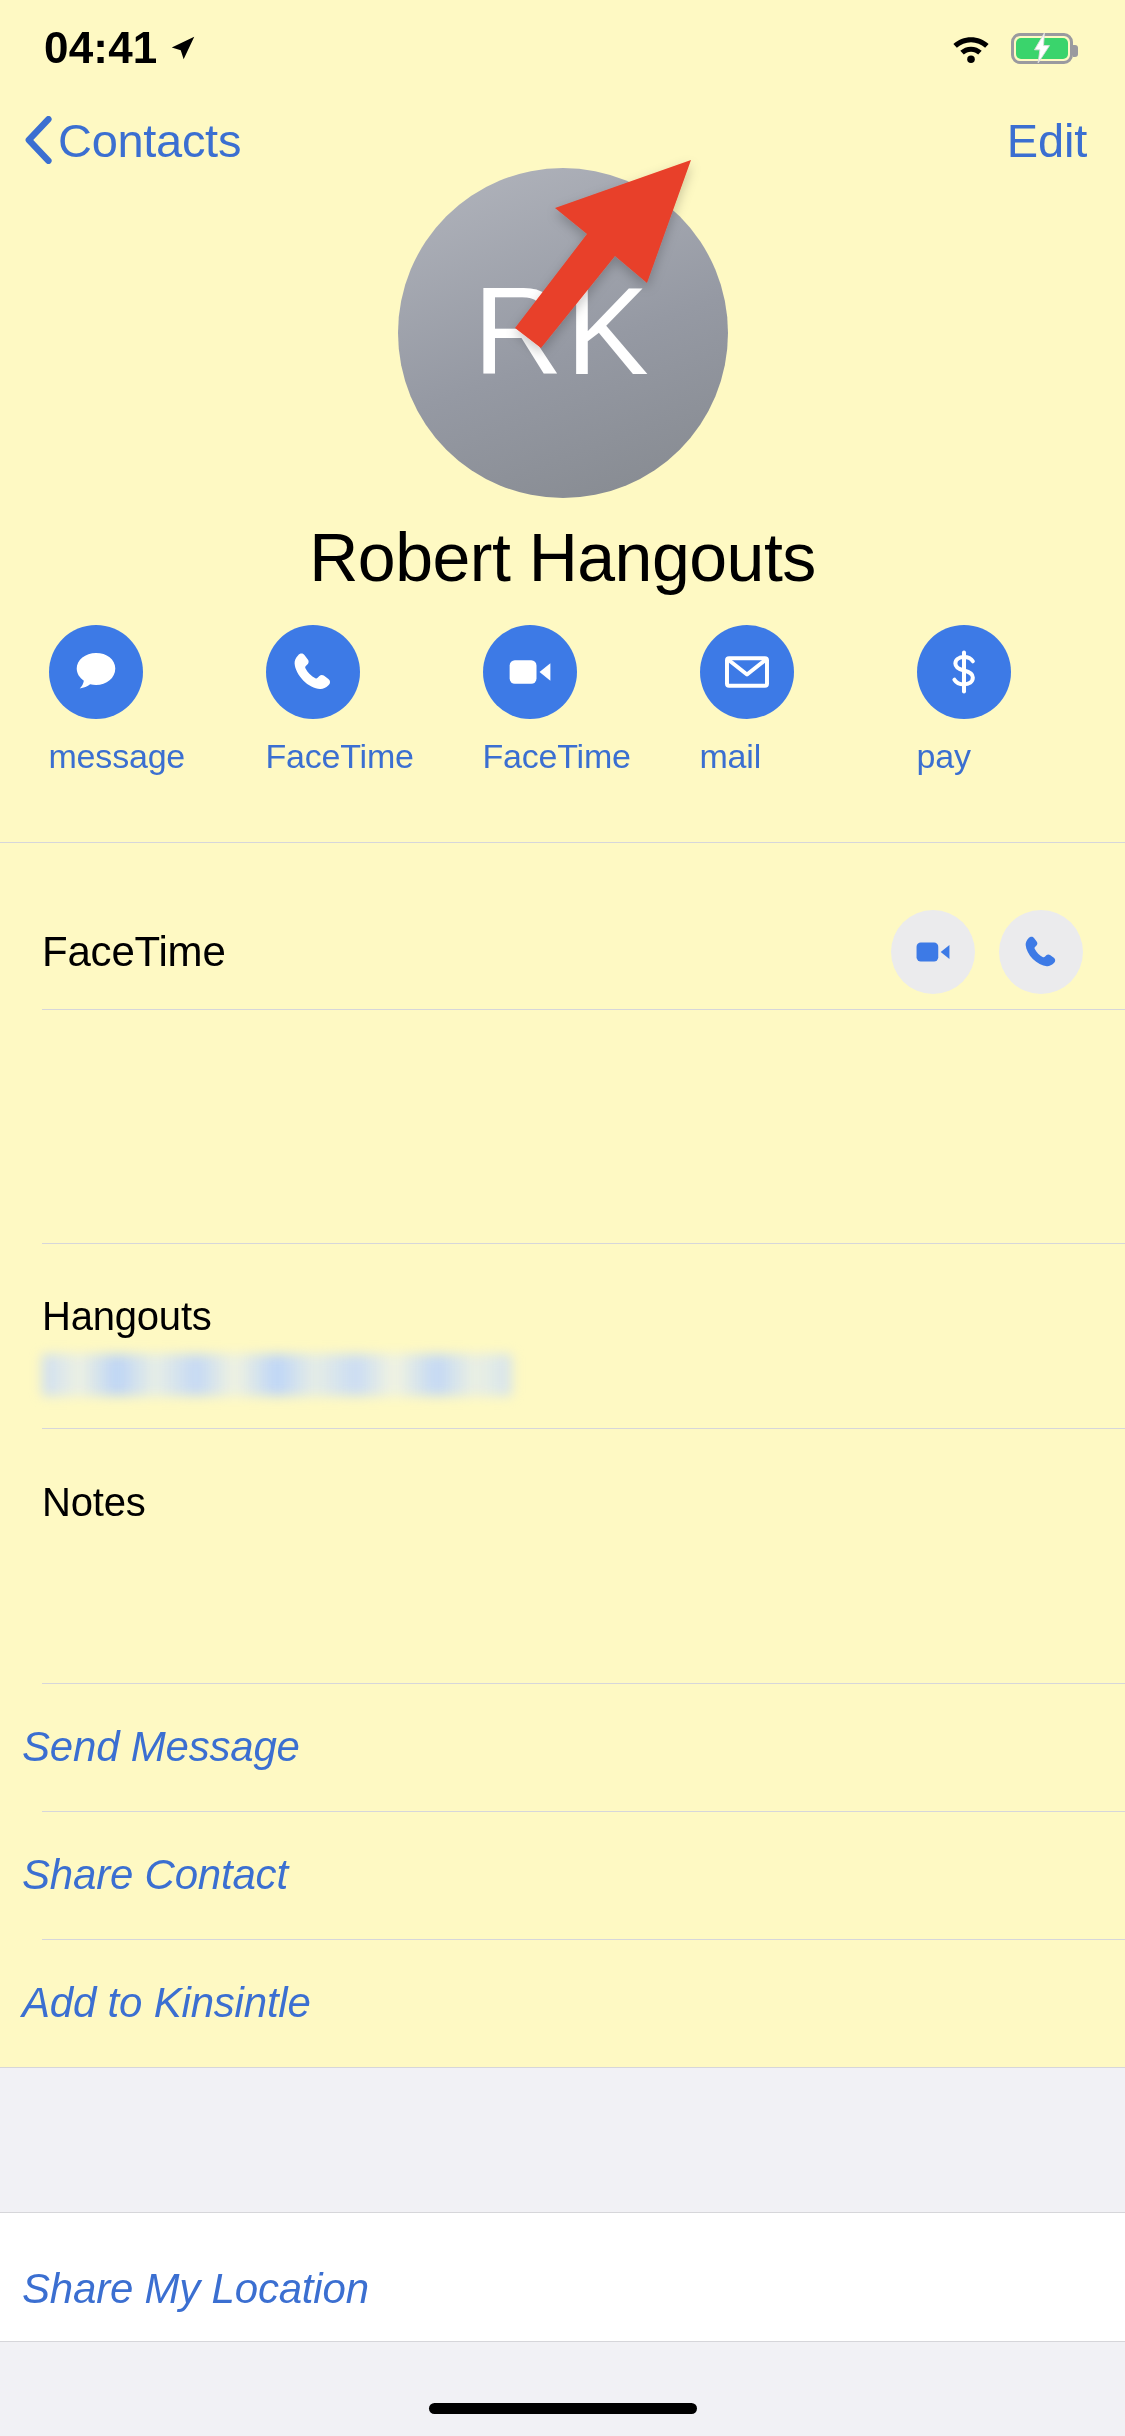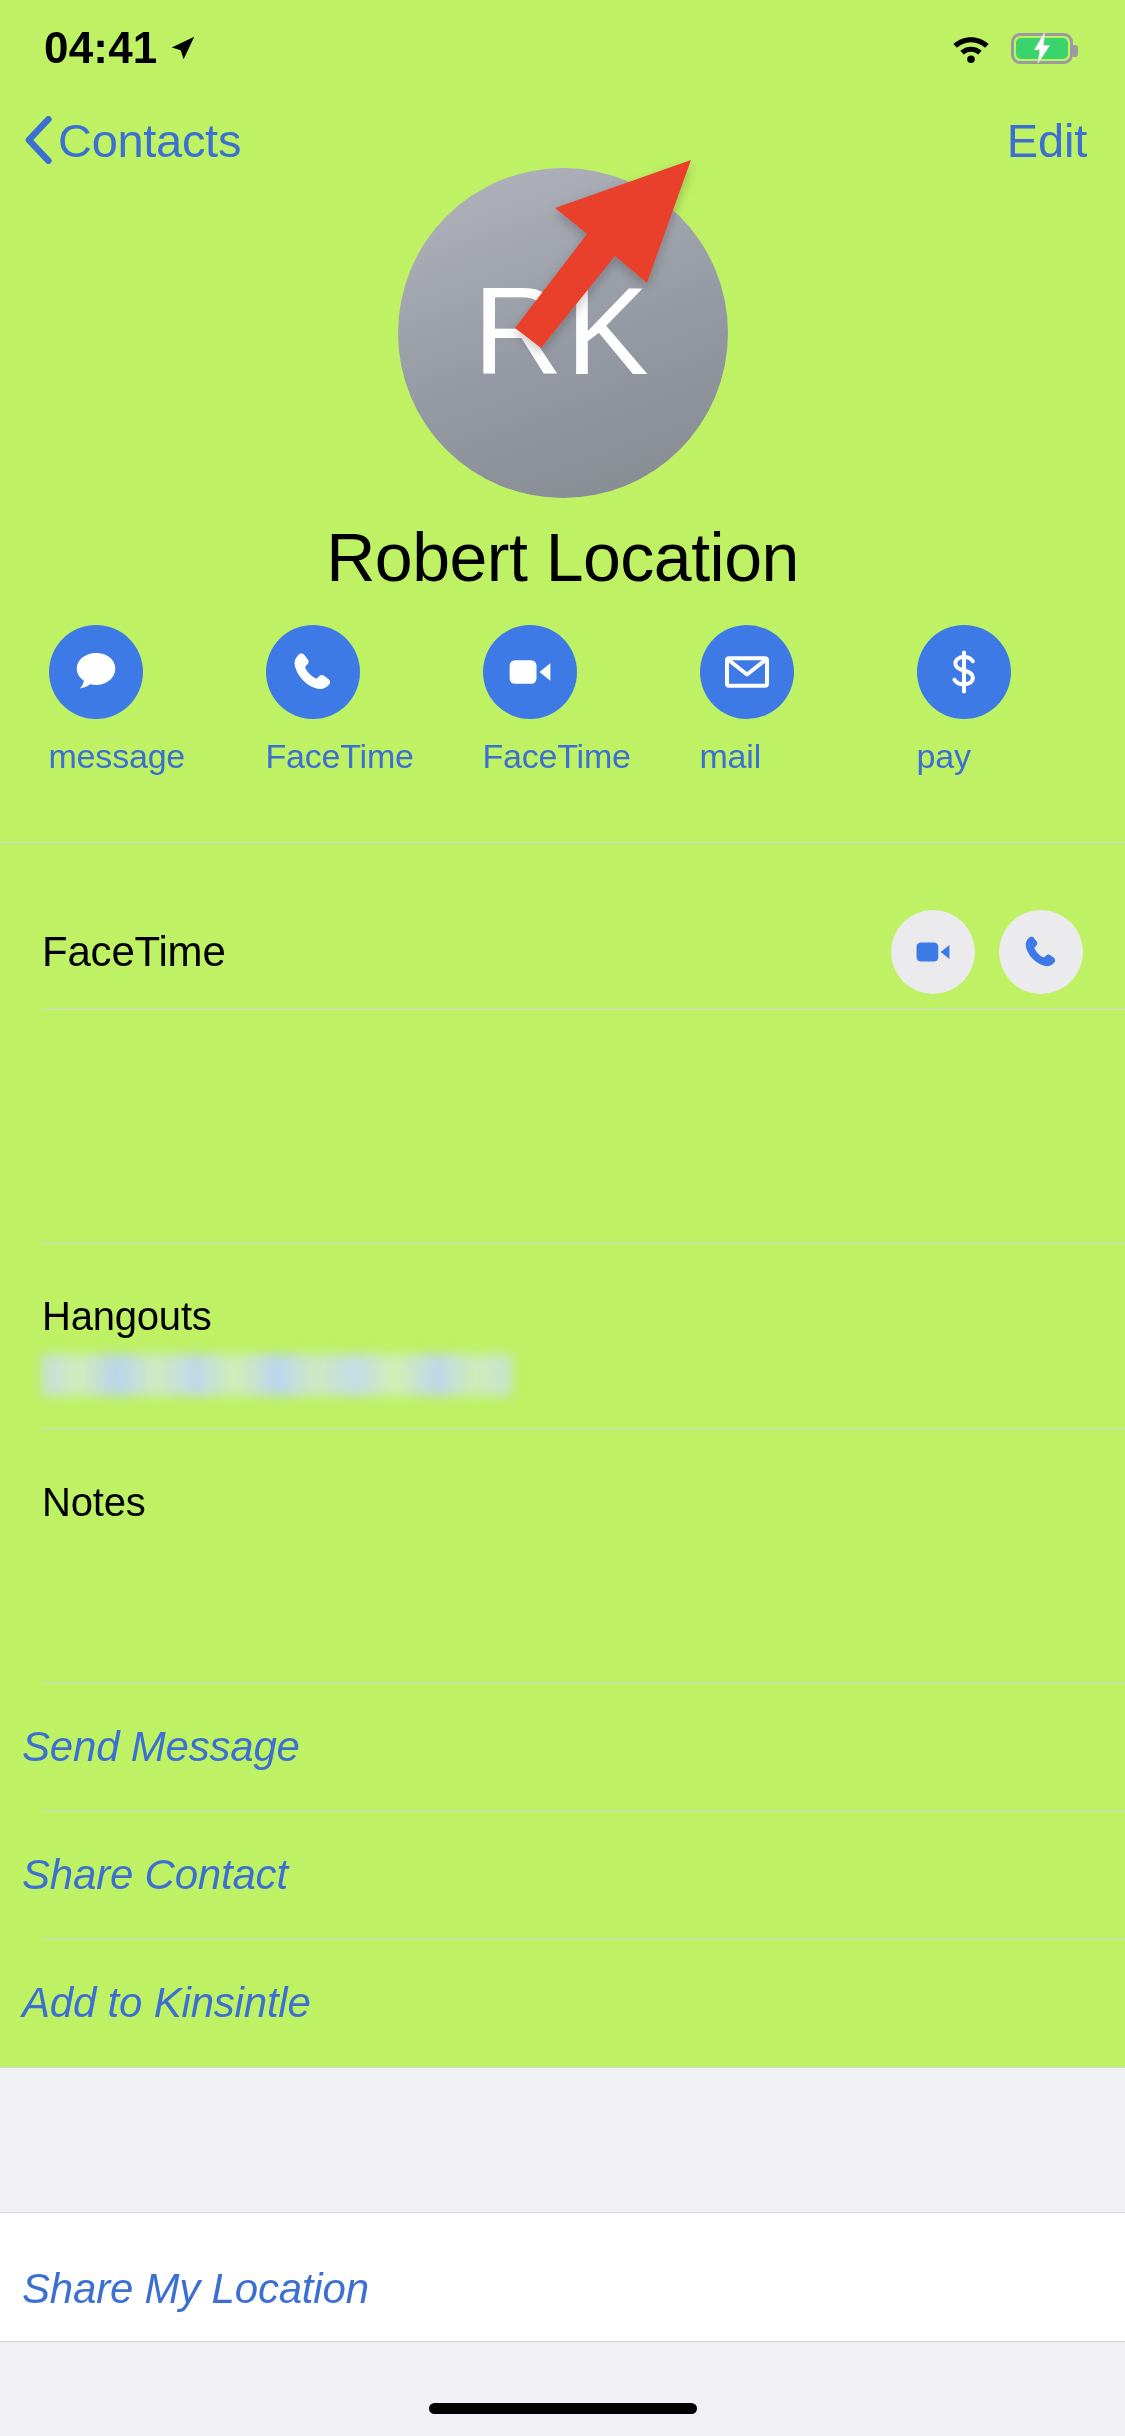--- a/index.html
+++ b/index.html
@@ -6,21 +6,21 @@
   html, body {
     width:1125px; height:2436px;
     background:#ffffff;
     font-family:"Liberation Sans", sans-serif;
     -webkit-font-smoothing:antialiased;
     overflow:hidden;
   }
   #screen {
     position:relative;
     width:1125px; height:2436px;
-    background:#bef264;
+    background:#fef9c3;
     overflow:hidden;
   }
 
   
   .status-bar {
     position:absolute; top:0; left:0;
     width:1125px; height:96px;
     display:flex; align-items:center; justify-content:space-between;
     padding:0 52px 0 44px;
   }
@@ -225,21 +225,21 @@
       </svg>
       <span class="nav-back-label">Contacts</span>
     </div>
     <div class="nav-edit">Edit</div>
   </div>
 
   <div class="contact-header">
     <div class="avatar">
       <span class="avatar-initials">RK</span>
     </div>
-    <div class="contact-name">Robert Location</div>
+    <div class="contact-name">Robert Hangouts</div>
   </div>
 
   <div class="actions-row">
 
     <div class="action-item">
       <div class="action-circle">
         <svg width="52" height="52" viewBox="0 0 24 24">
           <path d="M12 3.2c-4.9 0-8.9 3.2-8.9 7.2 0 2.3 1.3 4.3 3.3 5.6-.2 1.3-.9 2.6-1.9 3.6 1.9-.2 3.6-1 4.8-1.9 .9.2 1.8.3 2.7.3 4.9 0 8.9-3.2 8.9-7.6S16.9 3.2 12 3.2z" fill="#ffffff"></path>
         </svg>
       </div>

